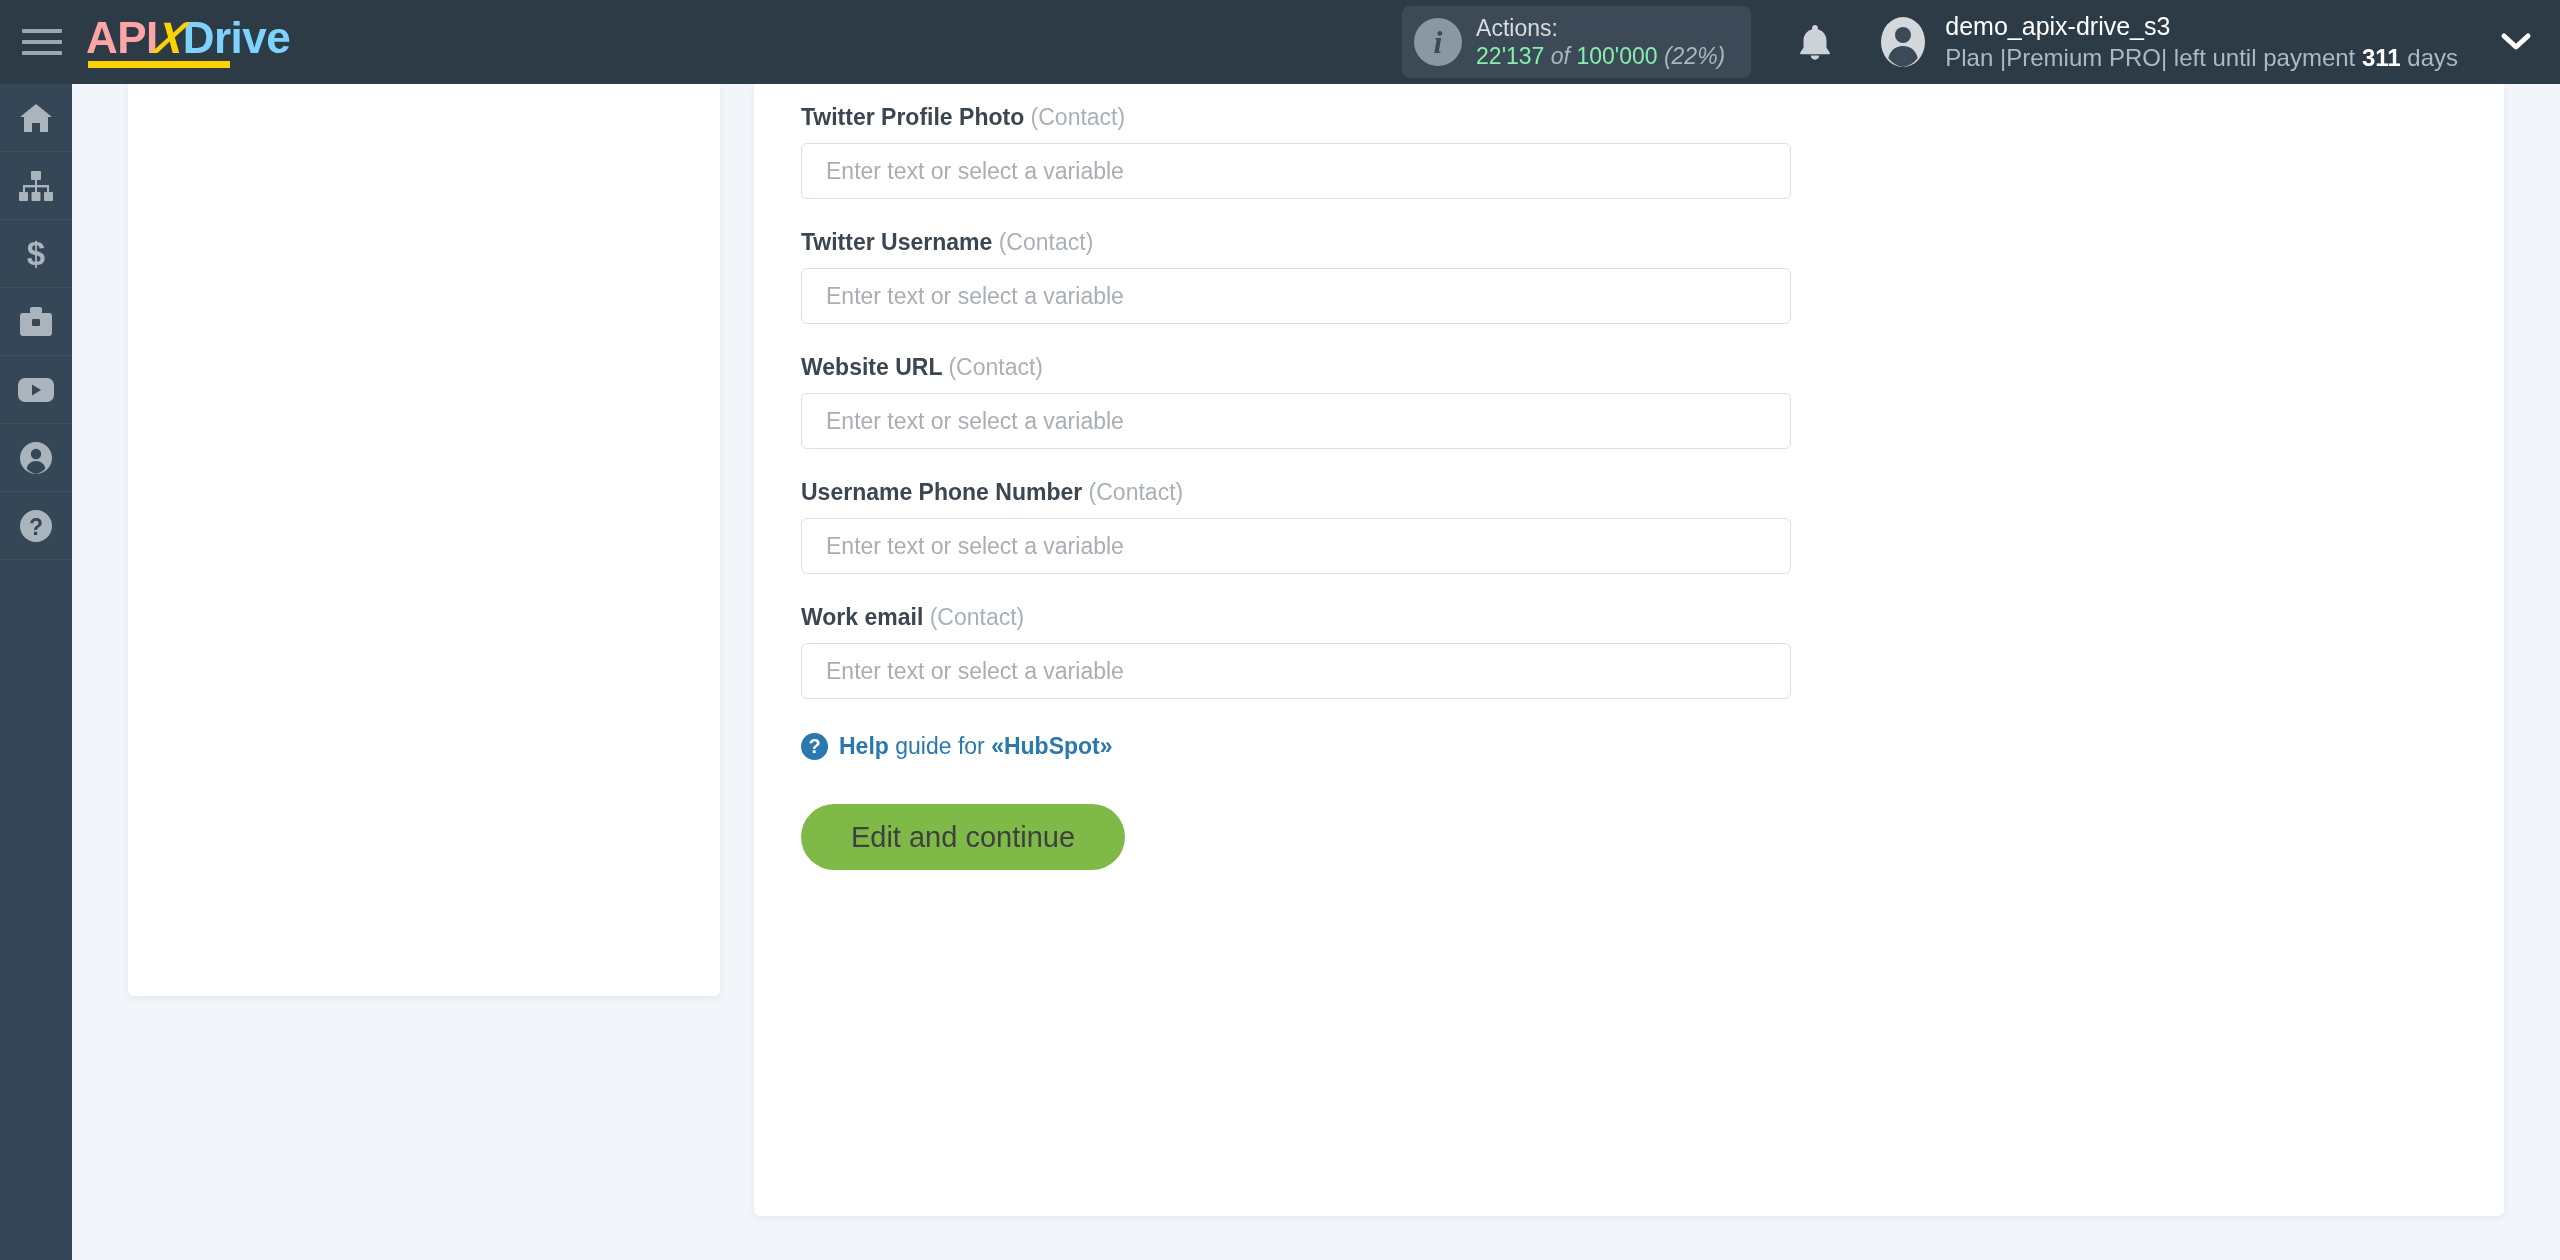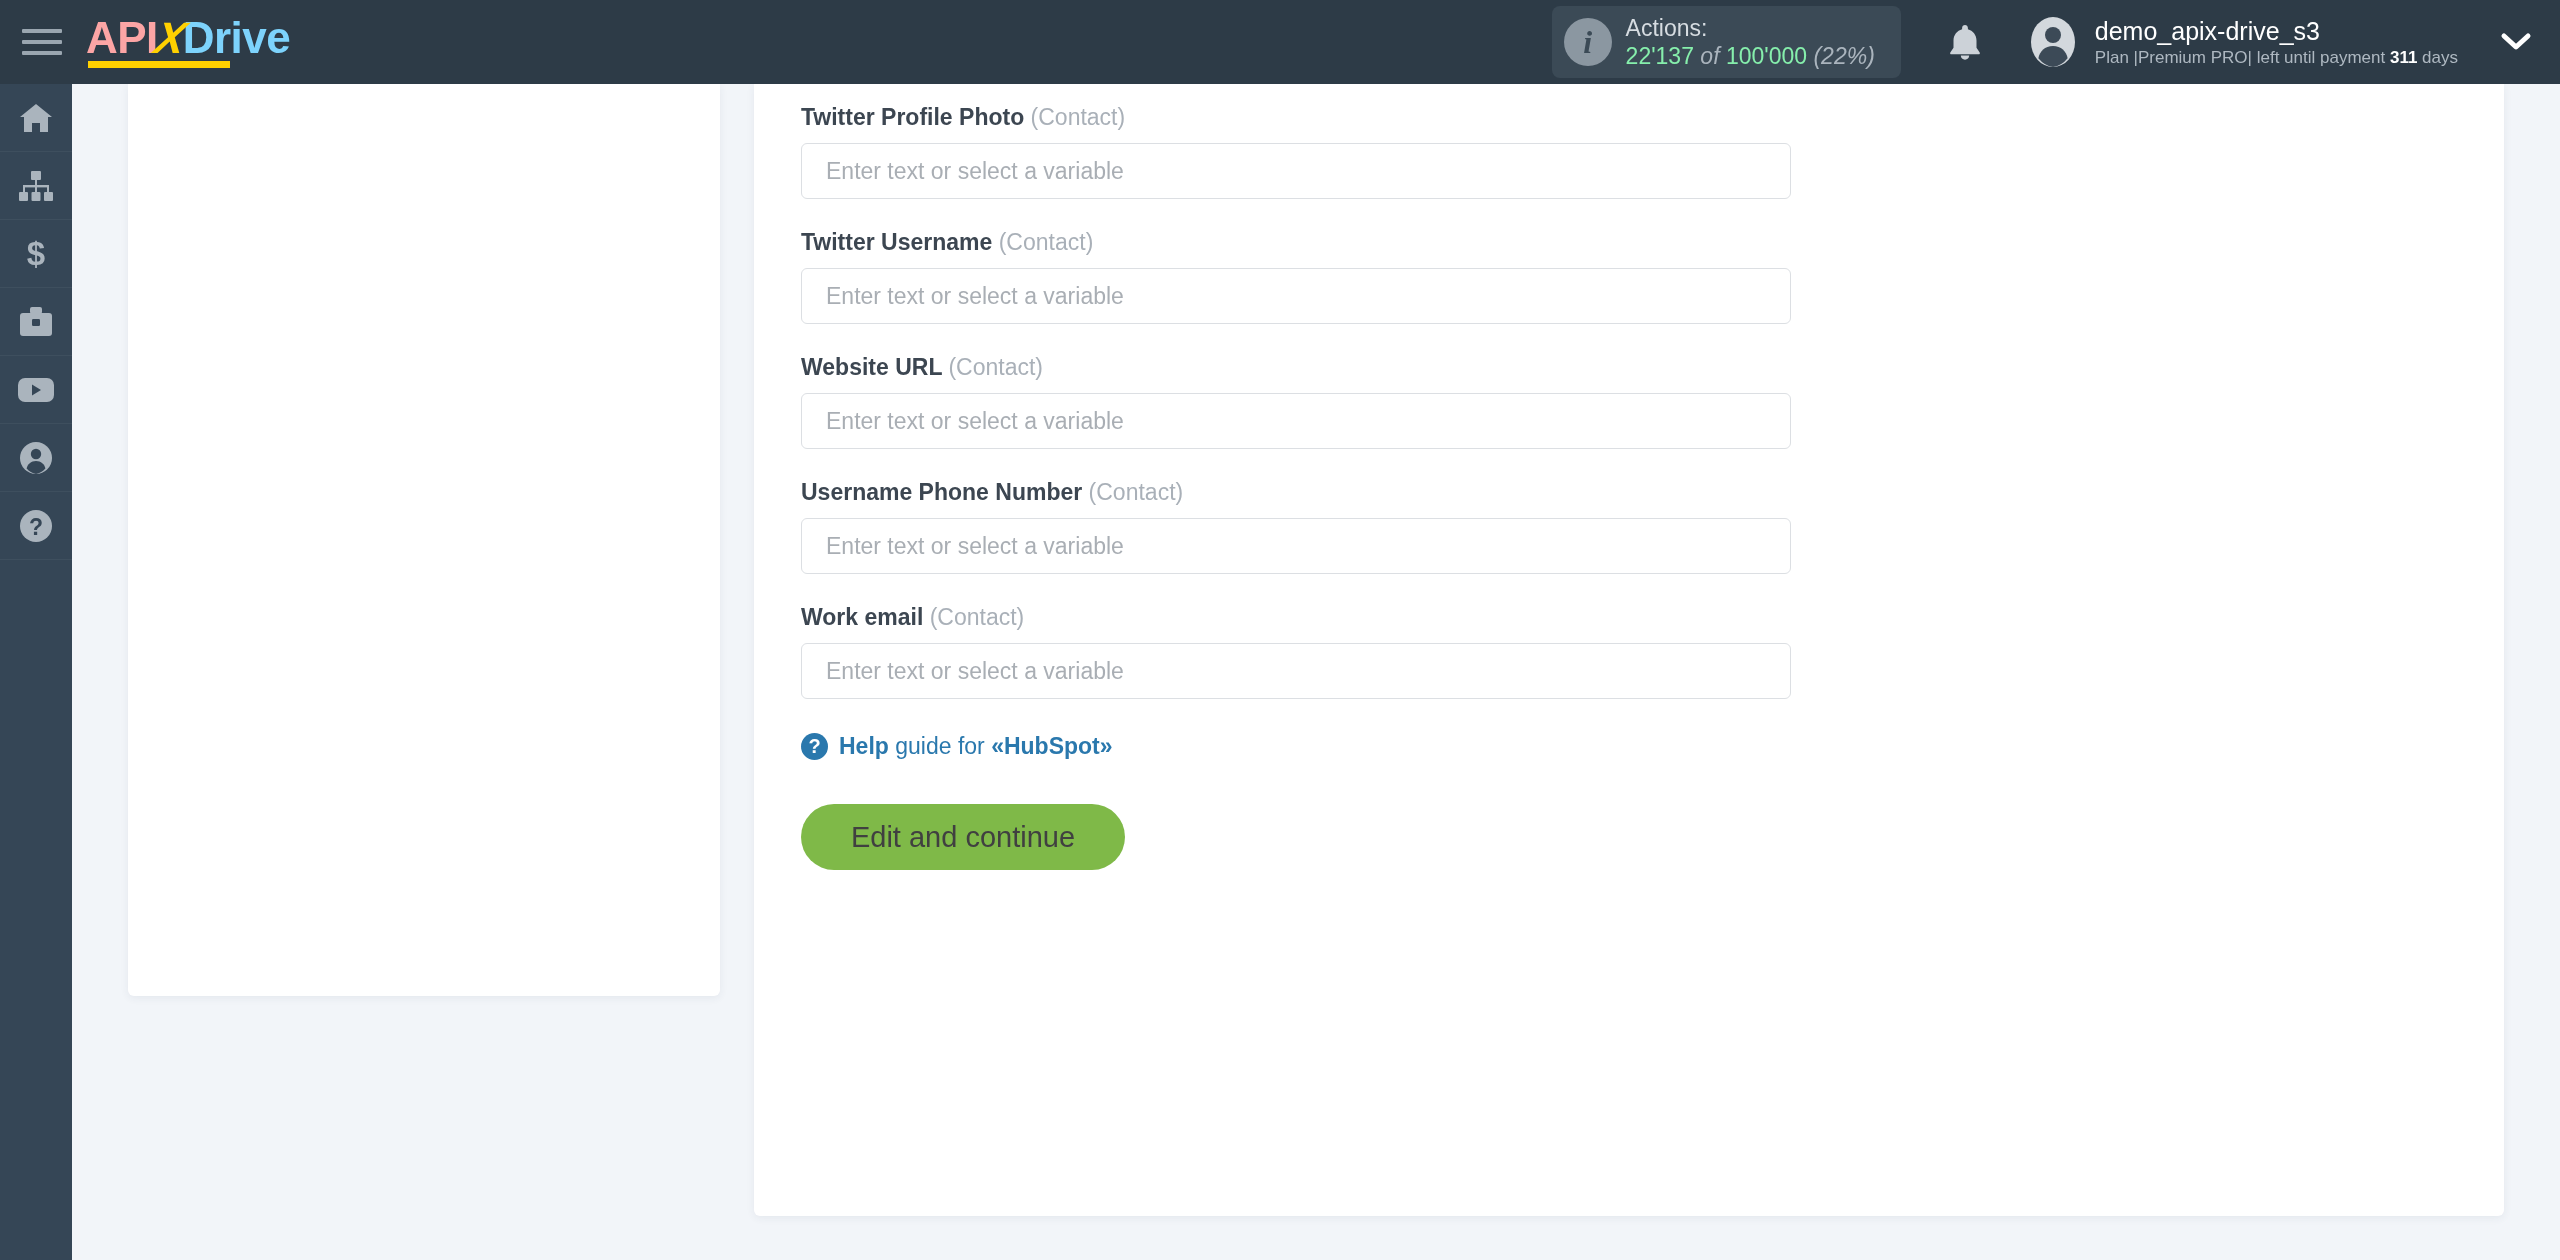--- a/index.html
+++ b/index.html
@@ -116,21 +116,21 @@
     margin-right: 16px;
     flex: none;
   }
   .account-text { line-height: 1.25; }
   .account-name {
     color: #ffffff;
     font-size: 25px;
   }
   .account-plan {
     color: #aeb8c1;
-    font-size: 17px;
+    font-size: 24px;
     white-space: nowrap;
   }
   .account-plan b { color: #ffffff; font-weight: bold; }
 
   .chevron-wrap {
     margin-right: 28px;
     cursor: pointer;
     display: flex; align-items: center;
   }
 

